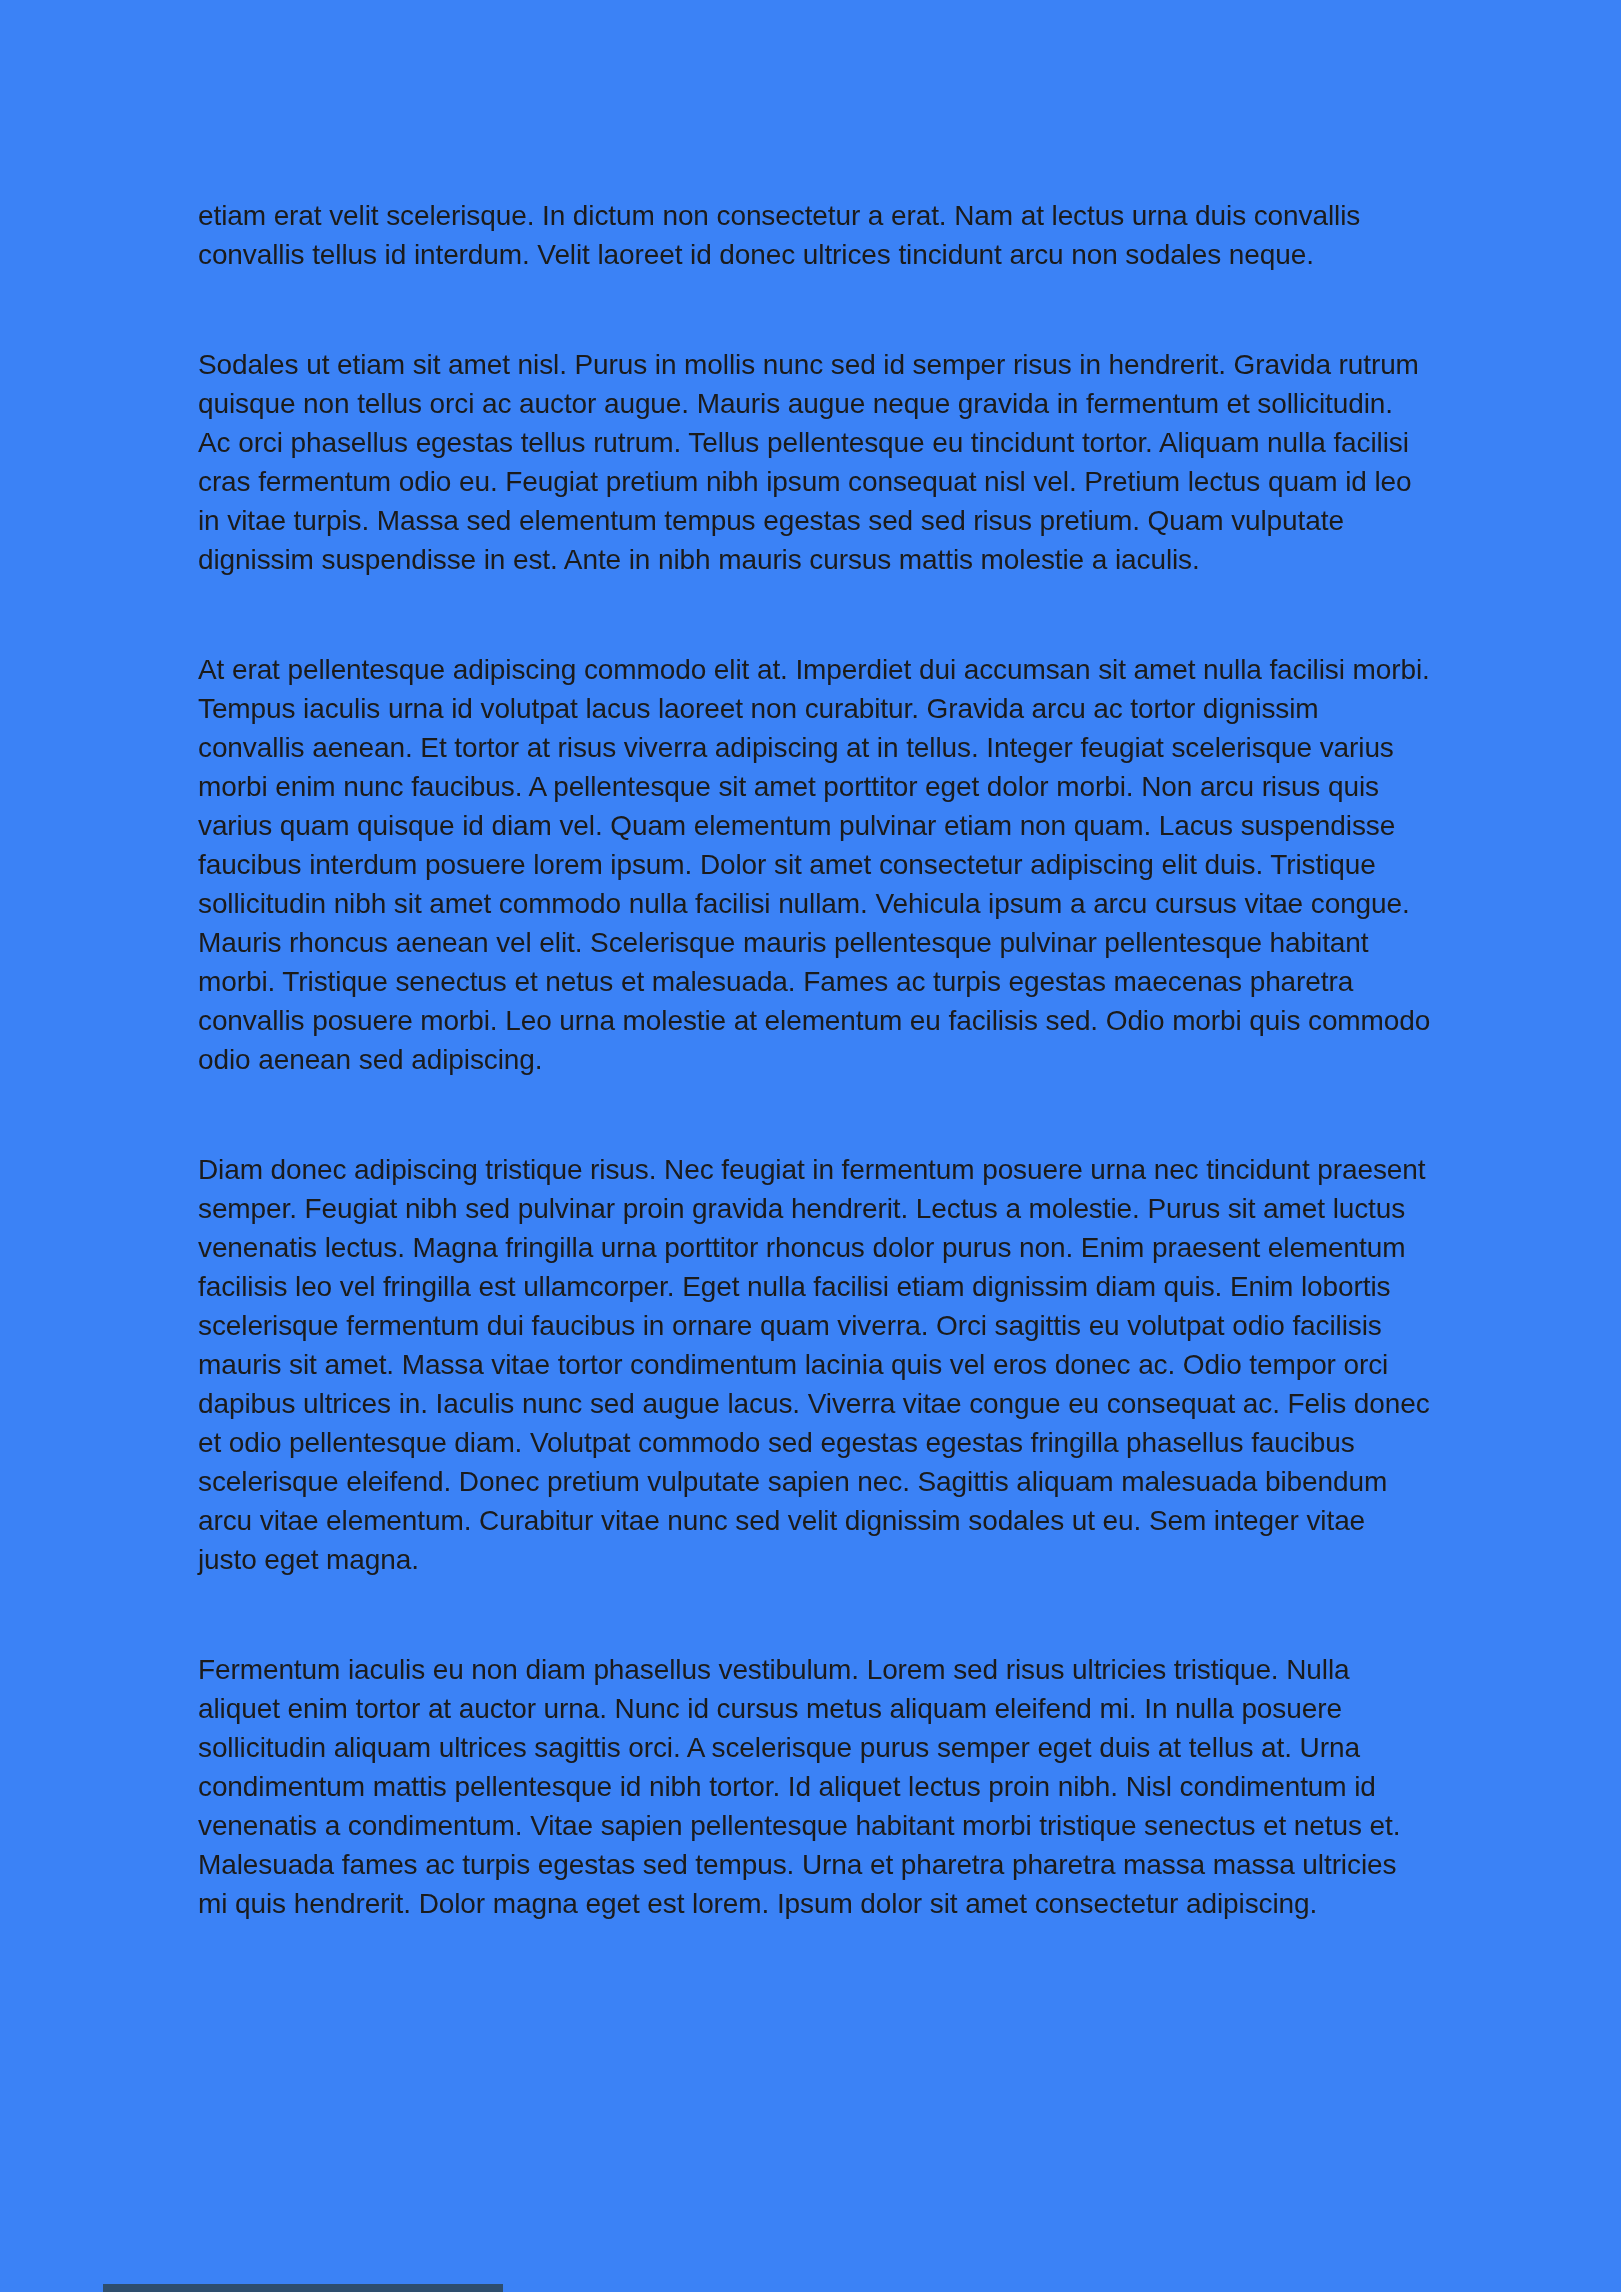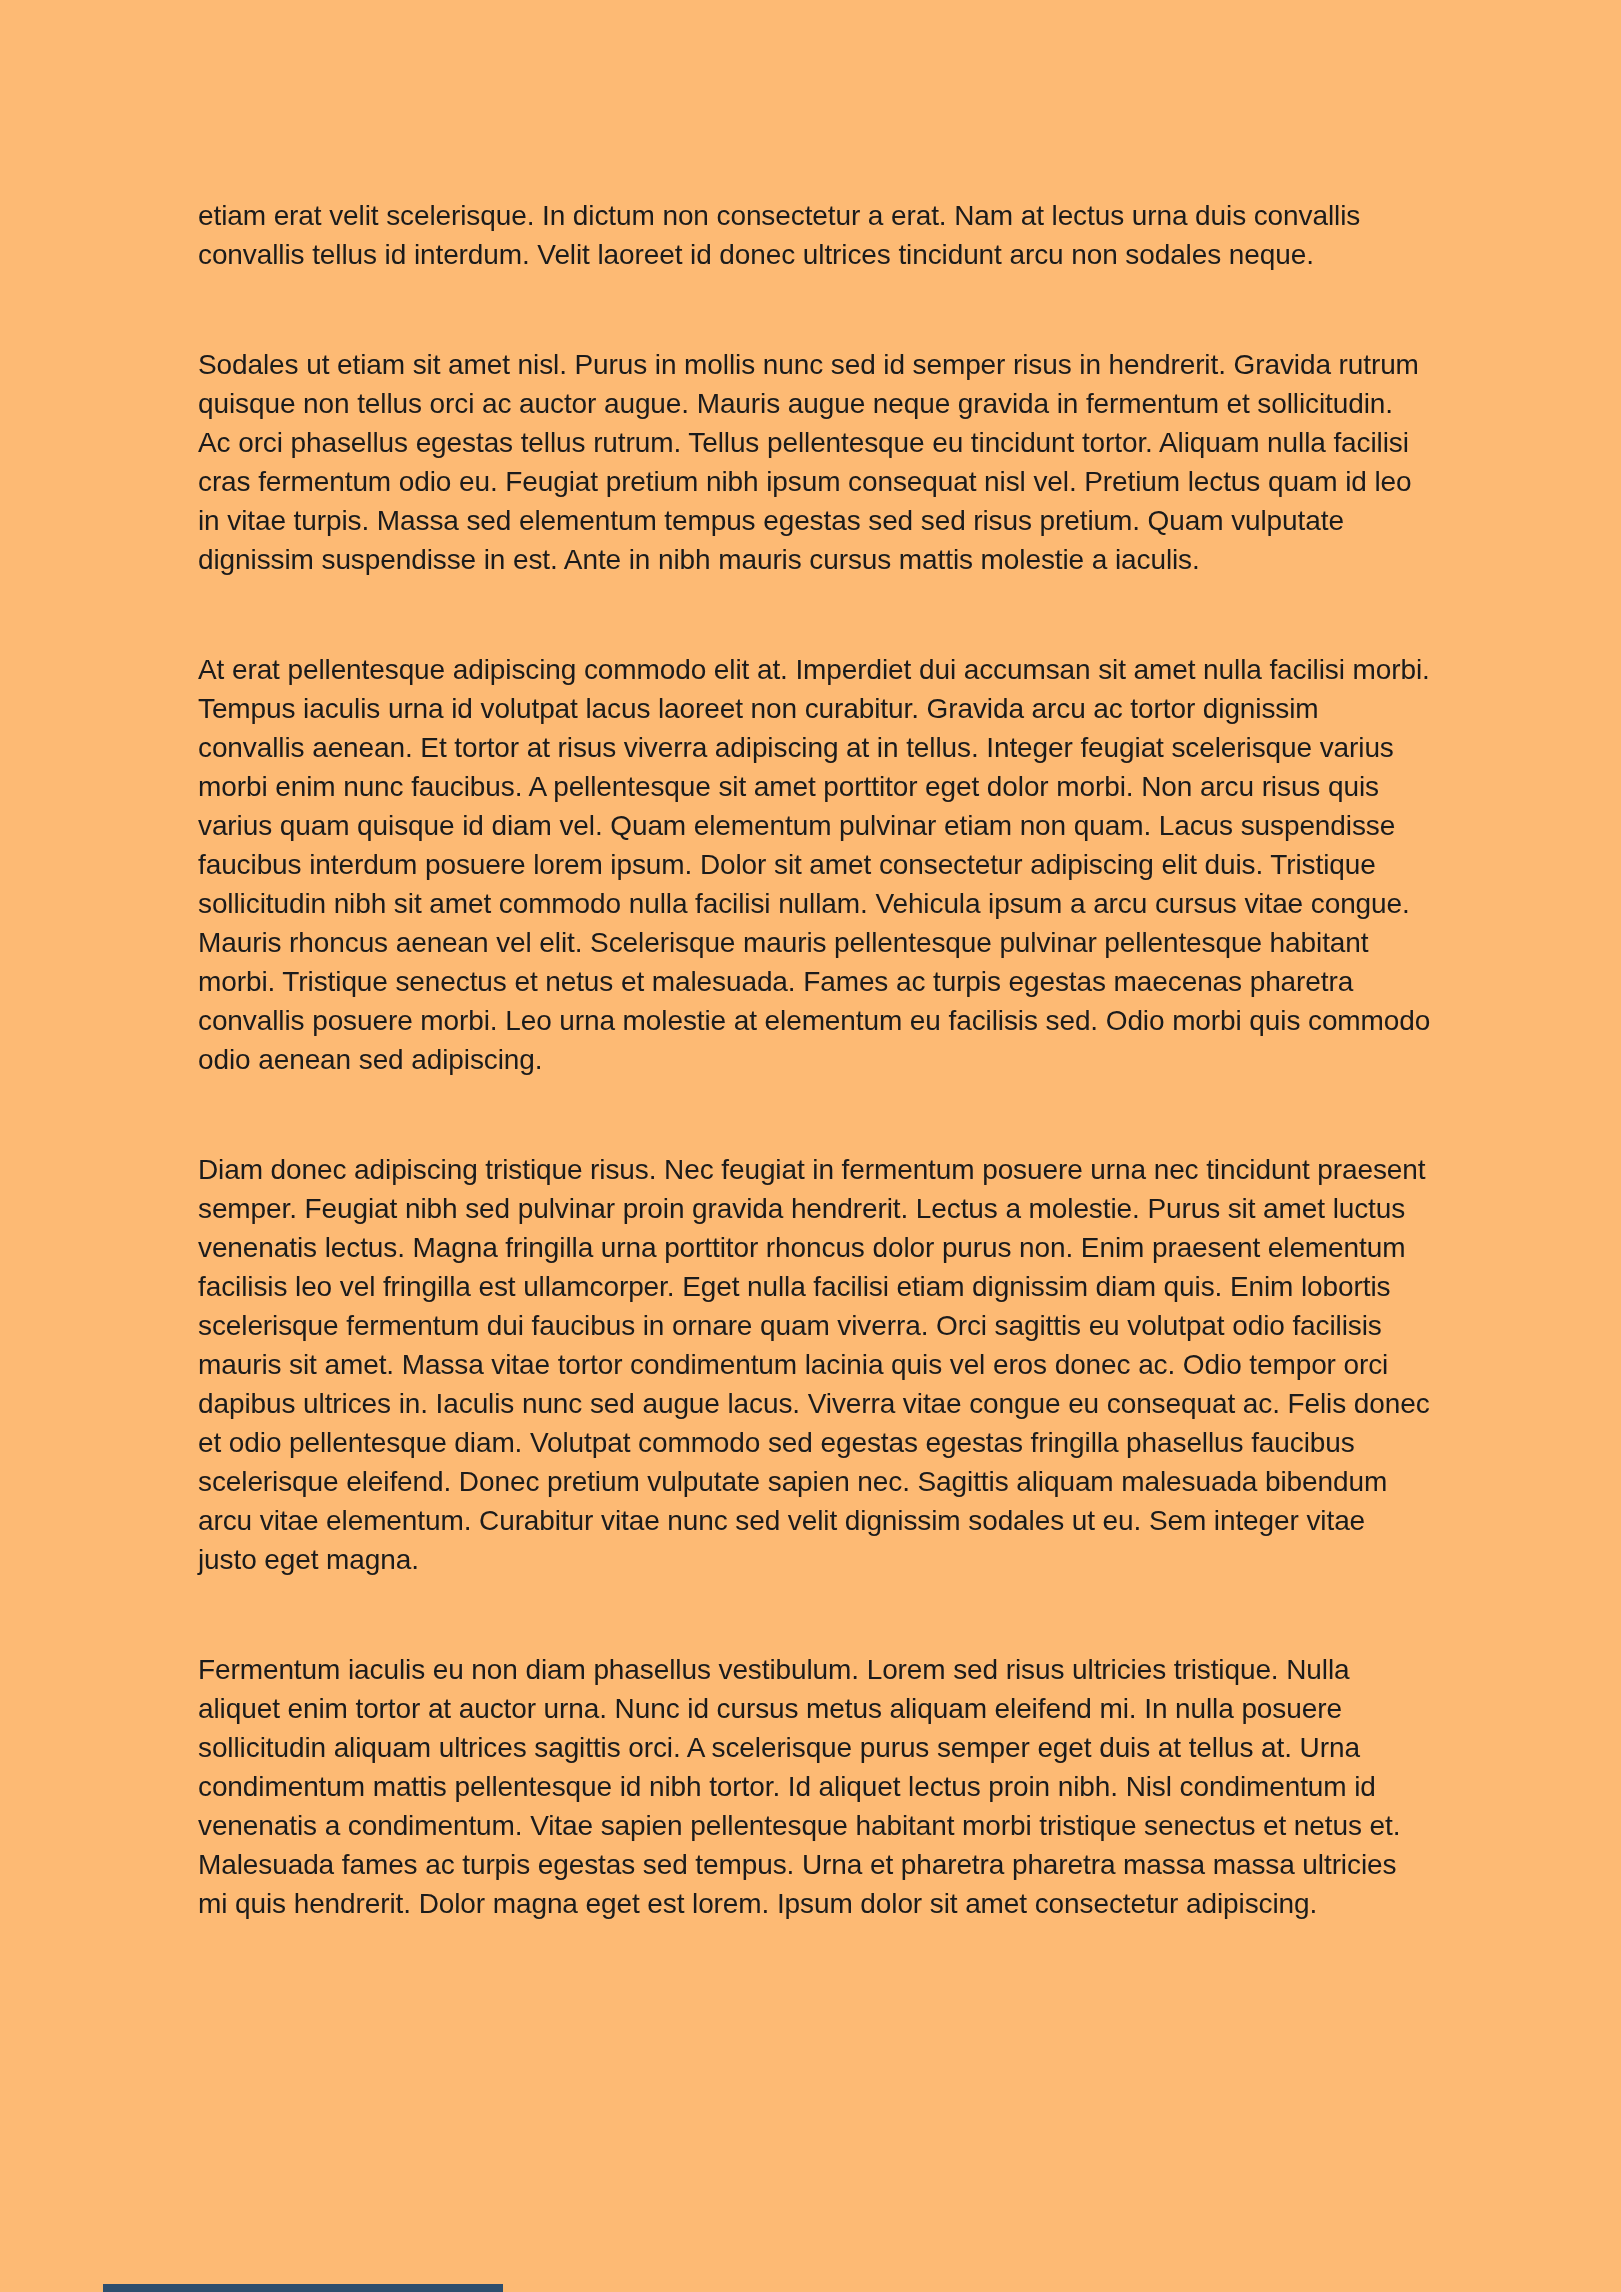--- a/index.html
+++ b/index.html
@@ -4,21 +4,21 @@
 <style>
   html, body {
     margin: 0;
     padding: 0;
     background: #ffffff;
   }
   .page {
     position: relative;
     width: 1621px;
     height: 2293px;
-    background: #fdba74;
+    background: #3b82f6;
     overflow: hidden;
     font-family: "Liberation Sans", sans-serif;
   }
   .text-block {
     position: absolute;
     top: 196px;
     left: 198px;
     width: 1233px;
     color: #1b1b1b;
     font-size: 28px;

